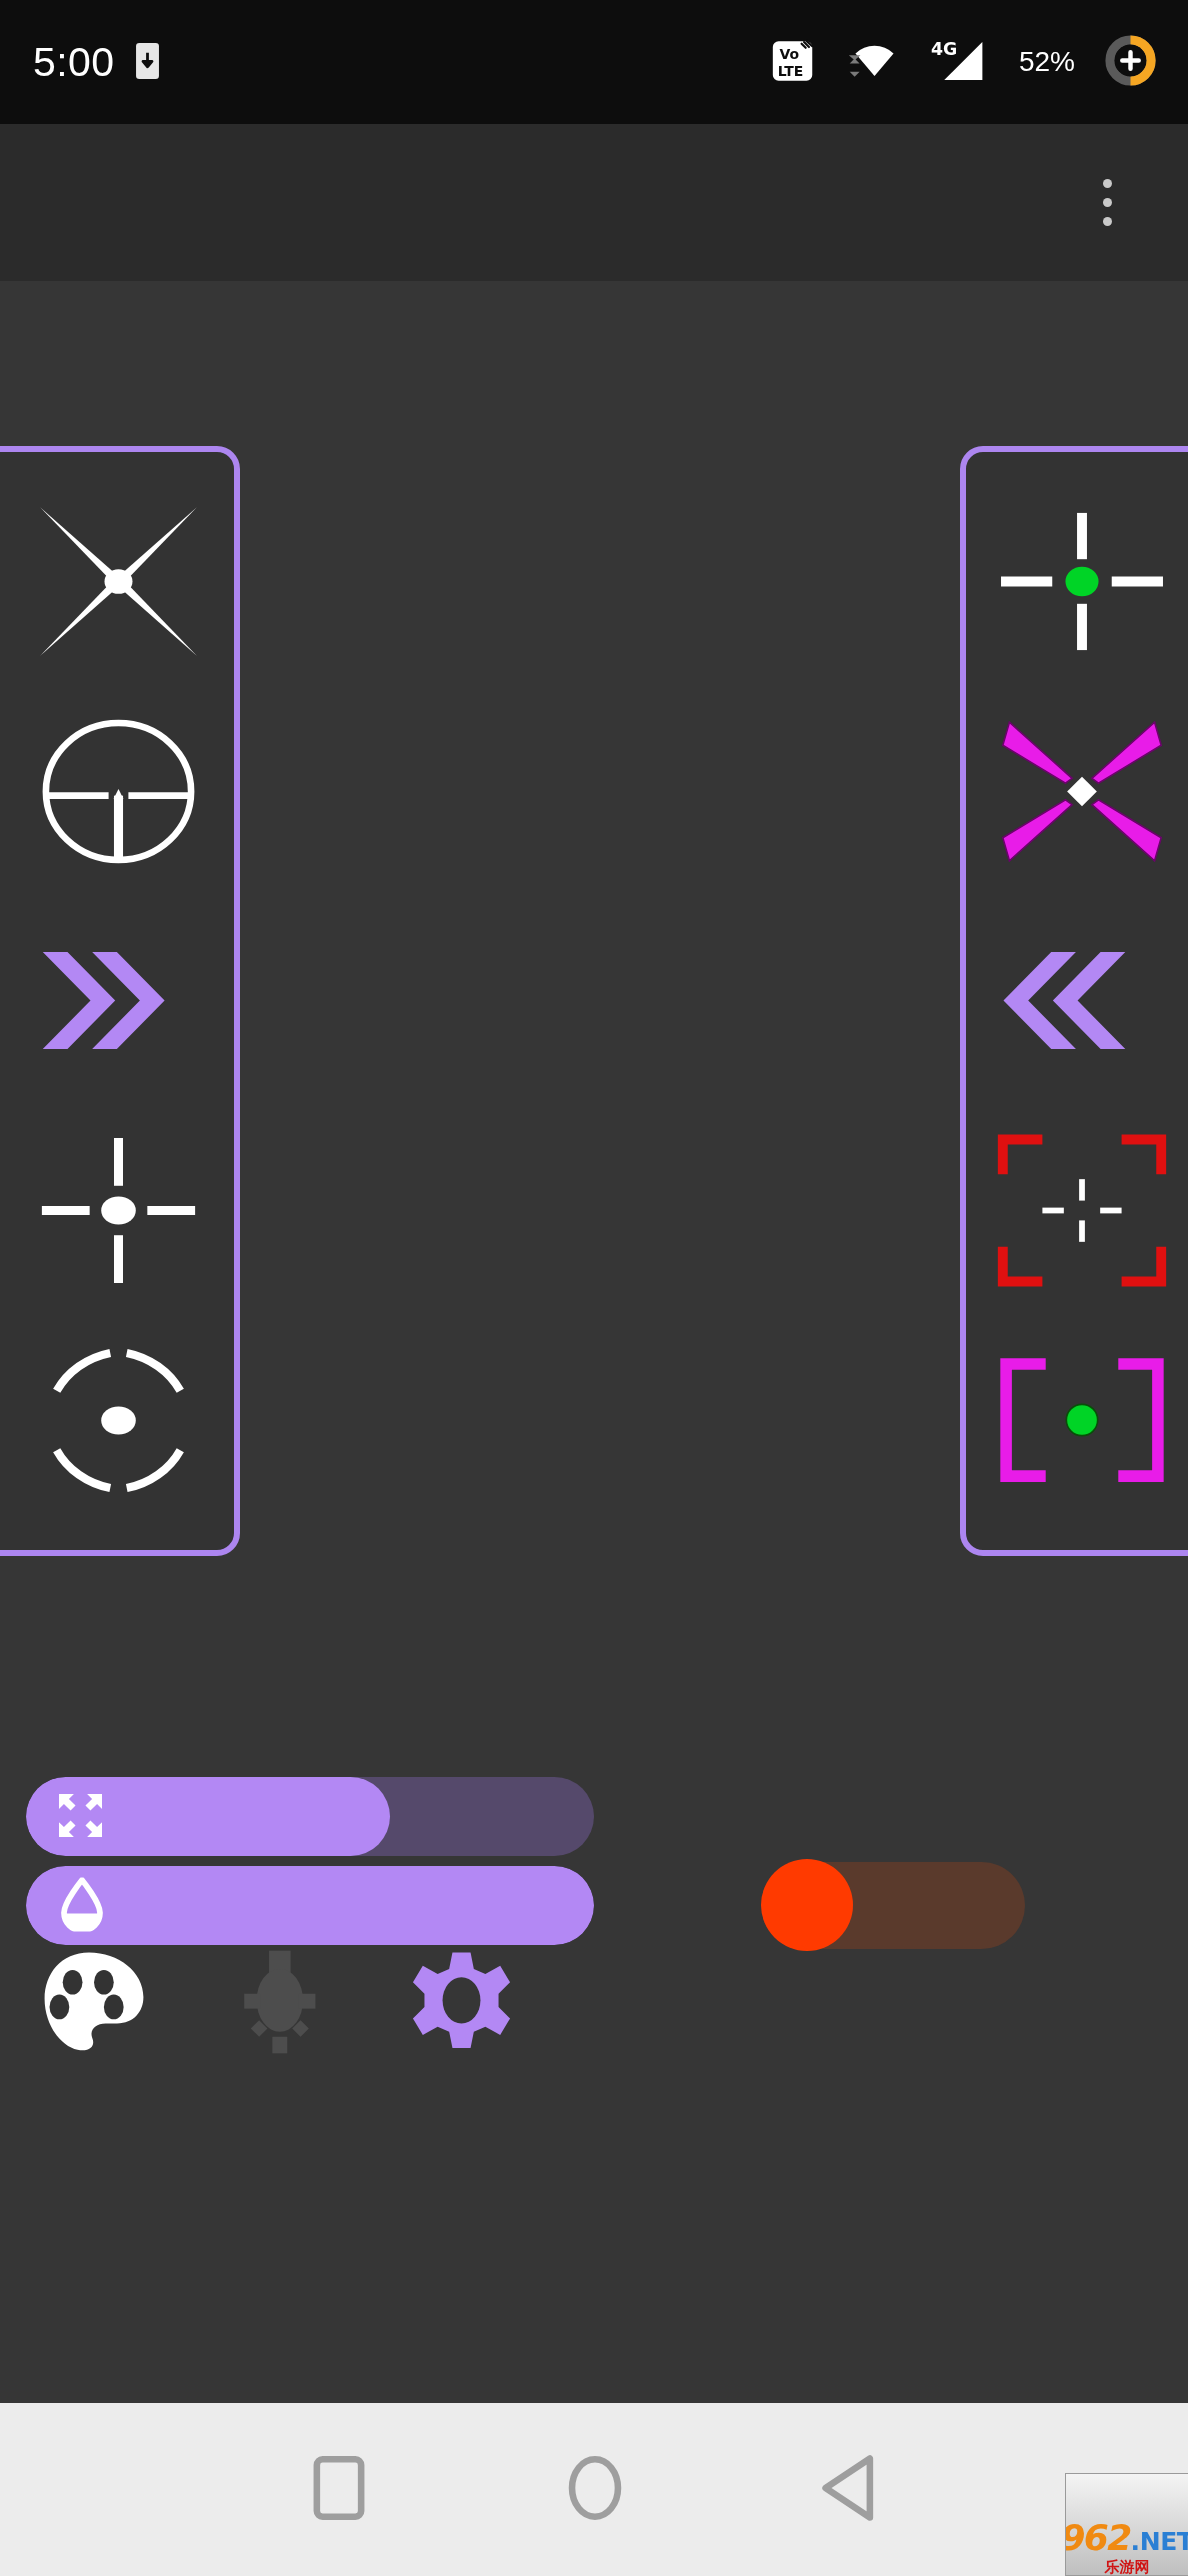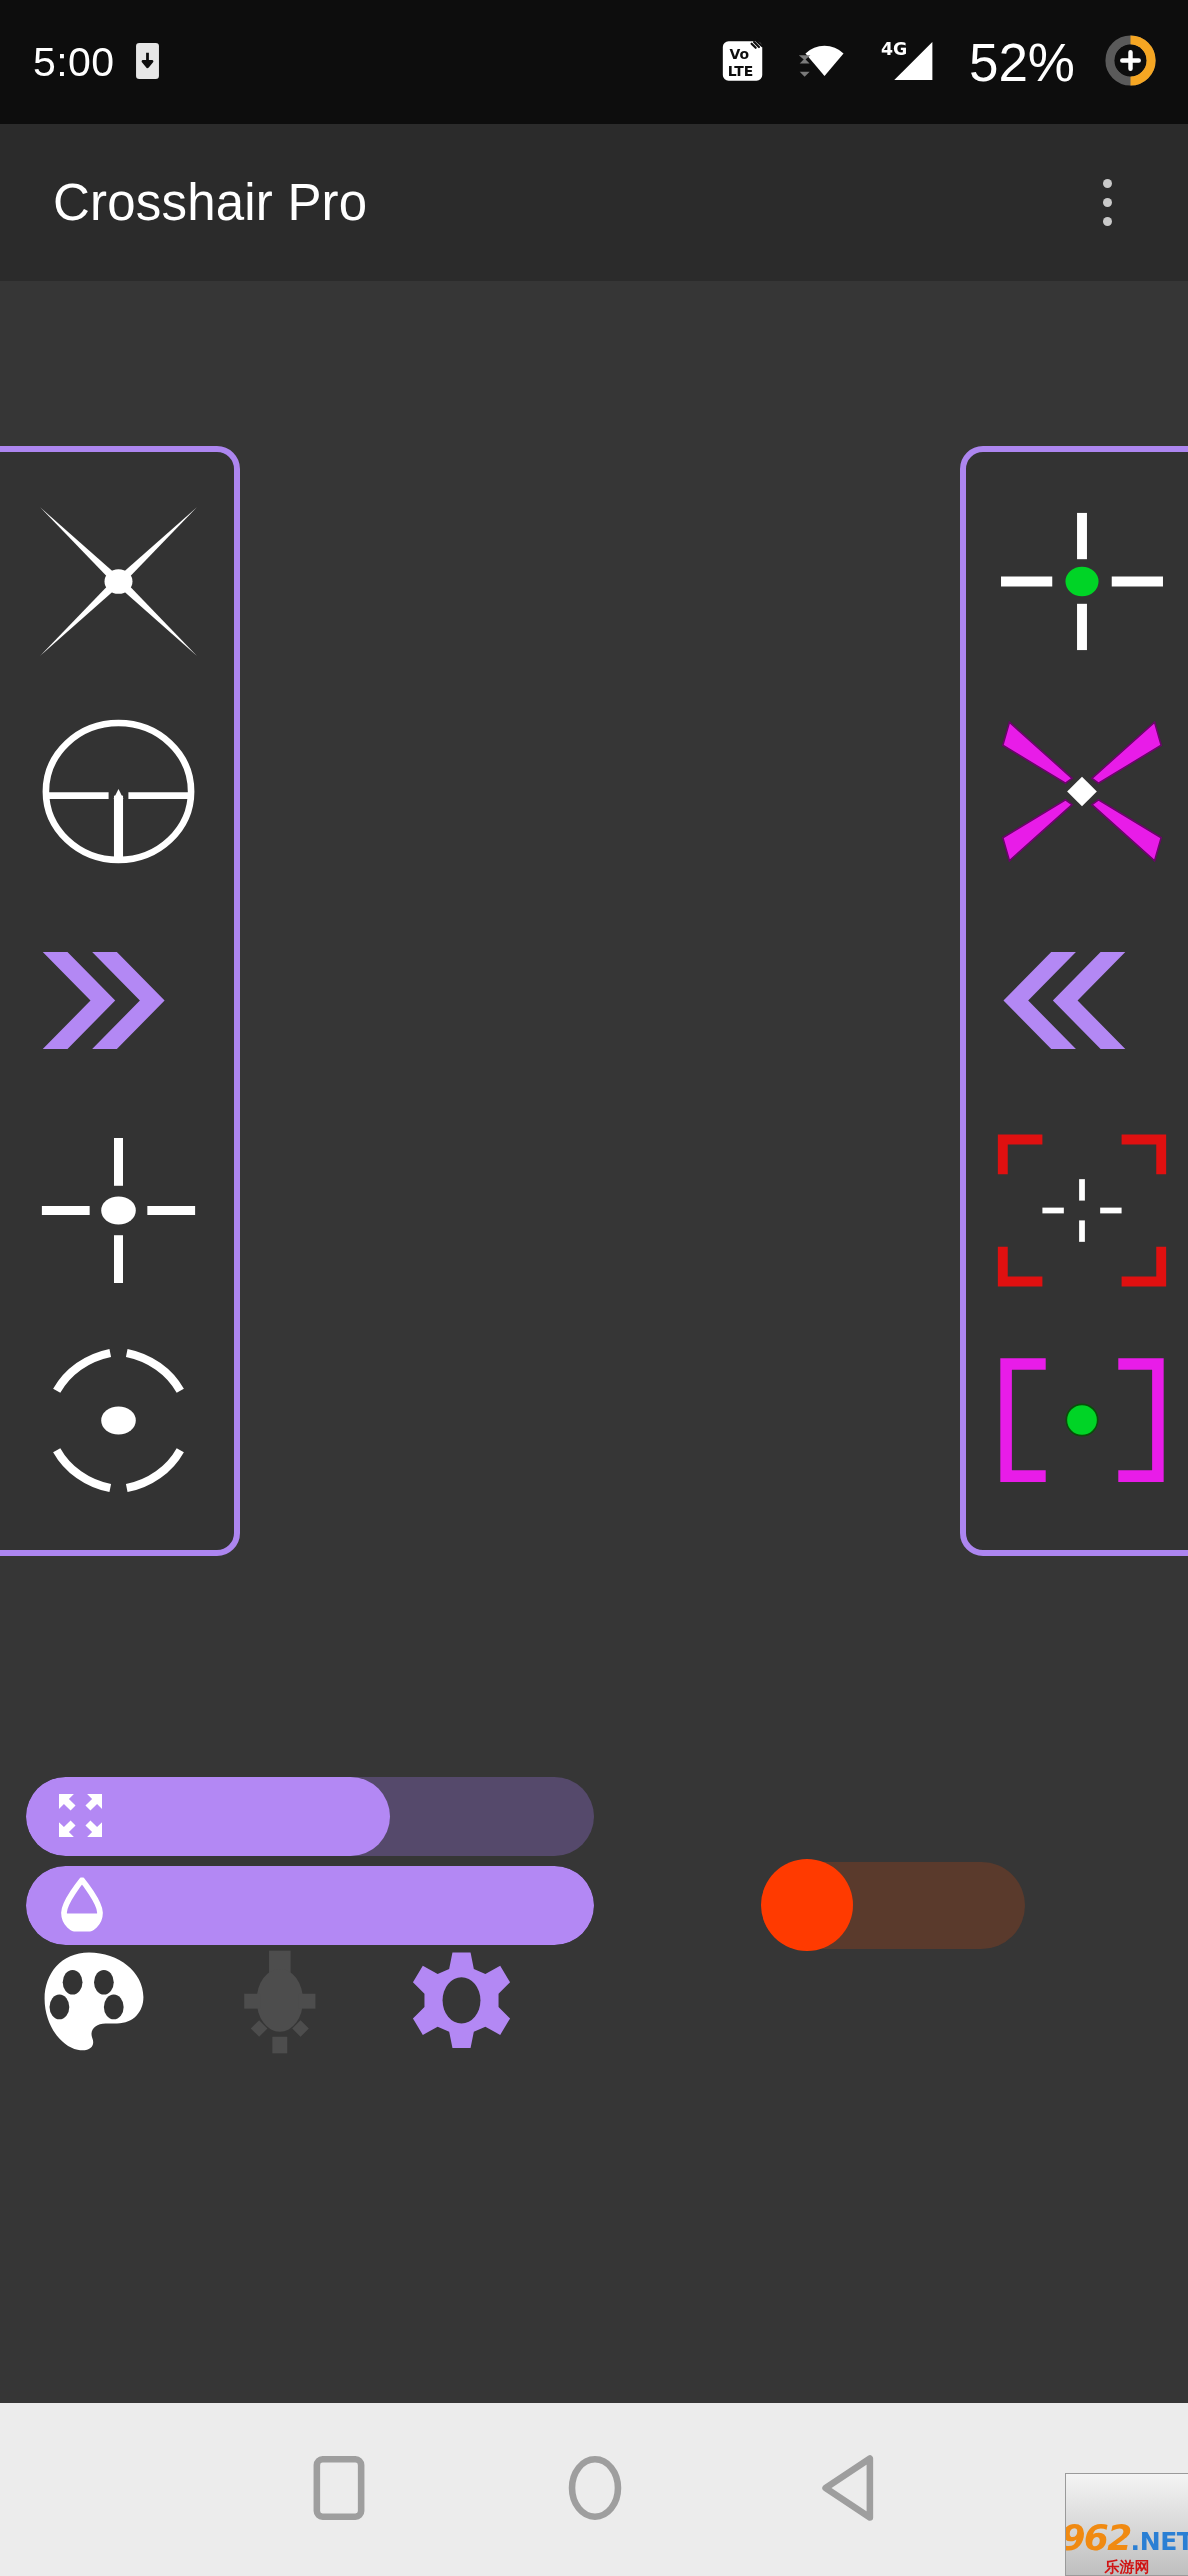--- a/index.html
+++ b/index.html
@@ -13,21 +13,21 @@
 
   
   .statusbar {
     position:absolute; left:0; top:0; width:1189px; height:124px;
     background:#0D0D0D; display:flex; align-items:center;
     padding:0 33px; color:#FFFFFF;
   }
   .sb-left { display:flex; align-items:center; gap:21.5px; }
   .sb-clock { font-size:41px; letter-spacing:0.4px; color:#FFFFFF; line-height:1; }
   .sb-right { margin-left:auto; display:flex; align-items:center; gap:30px; }
-  .sb-batt-text { font-size:53px; color:#FFFFFF; line-height:1; }
+  .sb-batt-text { font-size:28px; color:#FFFFFF; line-height:1; }
 
   
   .appbar {
     position:absolute; left:0; top:124px; width:1189px; height:157px;
     background:#2B2B2B; display:flex; align-items:center; padding:0 53px;
   }
   .appbar-title { color:#FFFFFF; font-size:51px; font-weight:400; letter-spacing:0.2px; }
   .overflow-btn {
     margin-left:auto; width:58px; height:91px;
     display:flex; flex-direction:column; align-items:center; justify-content:center; gap:10px;
@@ -154,21 +154,20 @@
           <circle cx="31" cy="31" r="25" fill="none" stroke="#5A5A5A" stroke-width="11"></circle>
           <path d="M31 6 A25 25 0 0 1 31 56" fill="none" stroke="#F5A623" stroke-width="11"></path>
           <circle cx="31" cy="31" r="19" fill="#0D0D0D"></circle>
           <path d="M31 21 L31 41 M21 31 L41 31" stroke="#FFFFFF" stroke-width="5.4" stroke-linecap="round"></path>
         </svg>
       </span>
     </div>
   </div>
 
   <div class="appbar">
-    <span class="appbar-title">Crosshair Pro</span>
     <div class="overflow-btn">
       <span class="dot"></span>
       <span class="dot"></span>
       <span class="dot"></span>
     </div>
   </div>
 
   <div class="content">
 
     <div class="ch-panel left">

